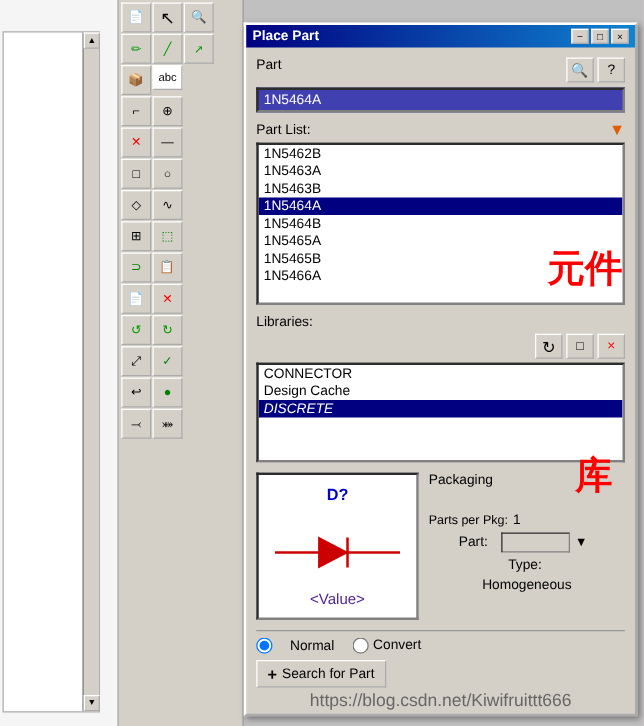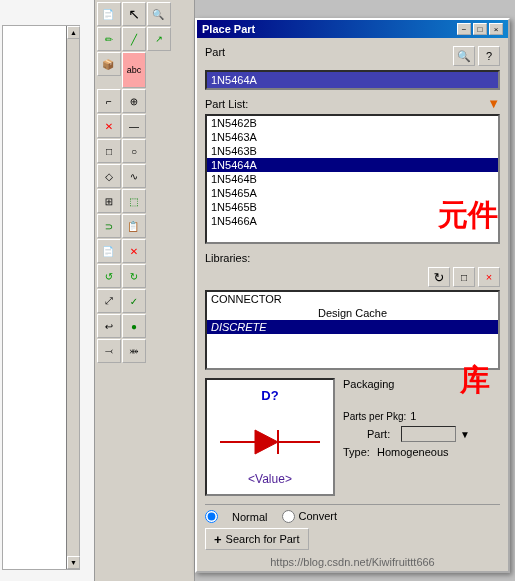--- a/index.html
+++ b/index.html
@@ -76,21 +76,21 @@
   </div>
 
   <div style="display:flex;gap:1px;">
     <div class="tool-btn" style="width:24px;height:24px;background:#d4d0c8;border:1px outset #fff;display:flex;align-items:center;justify-content:center;cursor:pointer;color:#090;">✏</div>
     <div class="tool-btn" style="width:24px;height:24px;background:#d4d0c8;border:1px outset #fff;display:flex;align-items:center;justify-content:center;cursor:pointer;color:#090;">╱</div>
     <div class="tool-btn" style="width:24px;height:24px;background:#d4d0c8;border:1px outset #fff;display:flex;align-items:center;justify-content:center;cursor:pointer;font-size:9px;color:#090;">↗</div>
   </div>
 
   <div style="display:flex;gap:1px;">
     <div class="tool-btn" style="width:24px;height:24px;background:#d4d0c8;border:1px outset #fff;display:flex;align-items:center;justify-content:center;cursor:pointer;">📦</div>
-    <div class="tool-btn" style="width:24px;height:36px;background:#fca5a5;border:1px outset #fff;display:flex;align-items:center;justify-content:center;cursor:pointer;font-size:9px;">abc</div>
+    <div class="tool-btn" style="width:24px;height:20px;background:#ffffff;border:1px outset #fff;display:flex;align-items:center;justify-content:center;cursor:pointer;font-size:9px;">abc</div>
   </div>
 
   <div style="display:flex;gap:1px;">
     <div class="tool-btn" style="width:24px;height:24px;background:#d4d0c8;border:1px outset #fff;display:flex;align-items:center;justify-content:center;cursor:pointer;">⌐</div>
     <div class="tool-btn" style="width:24px;height:24px;background:#d4d0c8;border:1px outset #fff;display:flex;align-items:center;justify-content:center;cursor:pointer;">⊕</div>
   </div>
 
   <div style="display:flex;gap:1px;">
     <div class="tool-btn" style="width:24px;height:24px;background:#d4d0c8;border:1px outset #fff;display:flex;align-items:center;justify-content:center;cursor:pointer;color:red;">✕</div>
     <div class="tool-btn" style="width:24px;height:24px;background:#d4d0c8;border:1px outset #fff;display:flex;align-items:center;justify-content:center;cursor:pointer;">—</div>
@@ -196,21 +196,21 @@
     
     <div style="display:flex;gap:3px;margin-bottom:3px;justify-content:flex-end;">
       <button style="width:22px;height:20px;background:#d4d0c8;border:1px outset #fff;cursor:pointer;font-size:13px;">↻</button>
       <button style="width:22px;height:20px;background:#d4d0c8;border:1px outset #fff;cursor:pointer;font-size:10px;">□</button>
       <button style="width:22px;height:20px;background:#d4d0c8;border:1px outset #fff;cursor:pointer;font-size:11px;color:red;">×</button>
     </div>
 
     
     <div style="width:100%;height:80px;background:white;border:2px inset #808080;overflow-y:auto;font-size:11px;">
       <div class="list-item" style="padding:1px 4px;cursor:pointer;">CONNECTOR</div>
-      <div class="list-item" style="padding:1px 4px;cursor:pointer;text-align:center;">Design Cache</div>
+      <div class="list-item" style="padding:1px 4px;cursor:pointer;">Design Cache</div>
       <div class="list-item selected" style="padding:1px 4px;cursor:pointer;background:#000080;color:white;font-style:italic;">DISCRETE</div>
     </div>
 
     
     <div style="position:absolute;right:18px;top:340px;color:red;font-size:30px;font-weight:bold;pointer-events:none;">库</div>
 
     
     <div style="display:flex;gap:8px;margin-top:8px;">
 
       <div style="width:130px;height:118px;background:white;border:2px inset #808080;display:flex;flex-direction:column;align-items:center;justify-content:center;position:relative;">
@@ -233,21 +233,21 @@
         <div style="font-size:11px;font-weight:normal;margin-bottom:20px;">Packaging</div>
         <div style="display:flex;align-items:center;gap:4px;margin-bottom:4px;">
           <span style="font-size:10px;white-space:nowrap;">Parts per Pkg:</span>
           <span style="font-size:11px;">1</span>
         </div>
         <div style="display:flex;align-items:center;gap:4px;margin-bottom:4px;margin-left:24px;">
           <span style="font-size:11px;min-width:30px;">Part:</span>
           <input type="text" style="width: 55px; height: 16px; background: rgb(212, 208, 200); border: 1px inset rgb(128, 128, 128); font-size: 10px; padding: 1px;" value="">
           <span style="font-size:10px;">▼</span>
         </div>
-        <div style="display:flex;align-items:center;gap:4px;">
+        <div style="display:flex;align-items:center;gap:4px;flex-direction:column;">
           <span style="font-size:11px;min-width:30px;">Type:</span>
           <span style="font-size:11px;">Homogeneous</span>
         </div>
       </div>
     </div>
 
     
     <div style="margin-top:8px;padding-top:5px;border-top:1px solid #999;">
       <div style="display:flex;align-items:center;gap:15px;margin-bottom:5px;">
         <label style="display:flex;align-items:center;gap:14px;font-size:11px;cursor:pointer;">
@@ -260,14 +260,14 @@
         </label>
       </div>
       <button style="display:flex;align-items:center;gap:4px;background:#d4d0c8;border:1px outset #fff;padding:2px 8px;cursor:pointer;font-size:11px;height:22px;">
         <span style="font-weight:bold;font-size:13px;">+</span>
         <span>Search for Part</span>
       </button>
     </div>
 
   </div>
 
-  <div style="position:absolute;bottom:3px;left:0;right:0;text-align:center;font-size:11px;color:#666;">https://blog.csdn.net/Kiwifruittt666</div>
+  <div style="position:absolute;bottom:3px;left:0;right:0;text-align:center;font-size:14px;color:#666;">https://blog.csdn.net/Kiwifruittt666</div>
 </div>
 
 </body></html>

